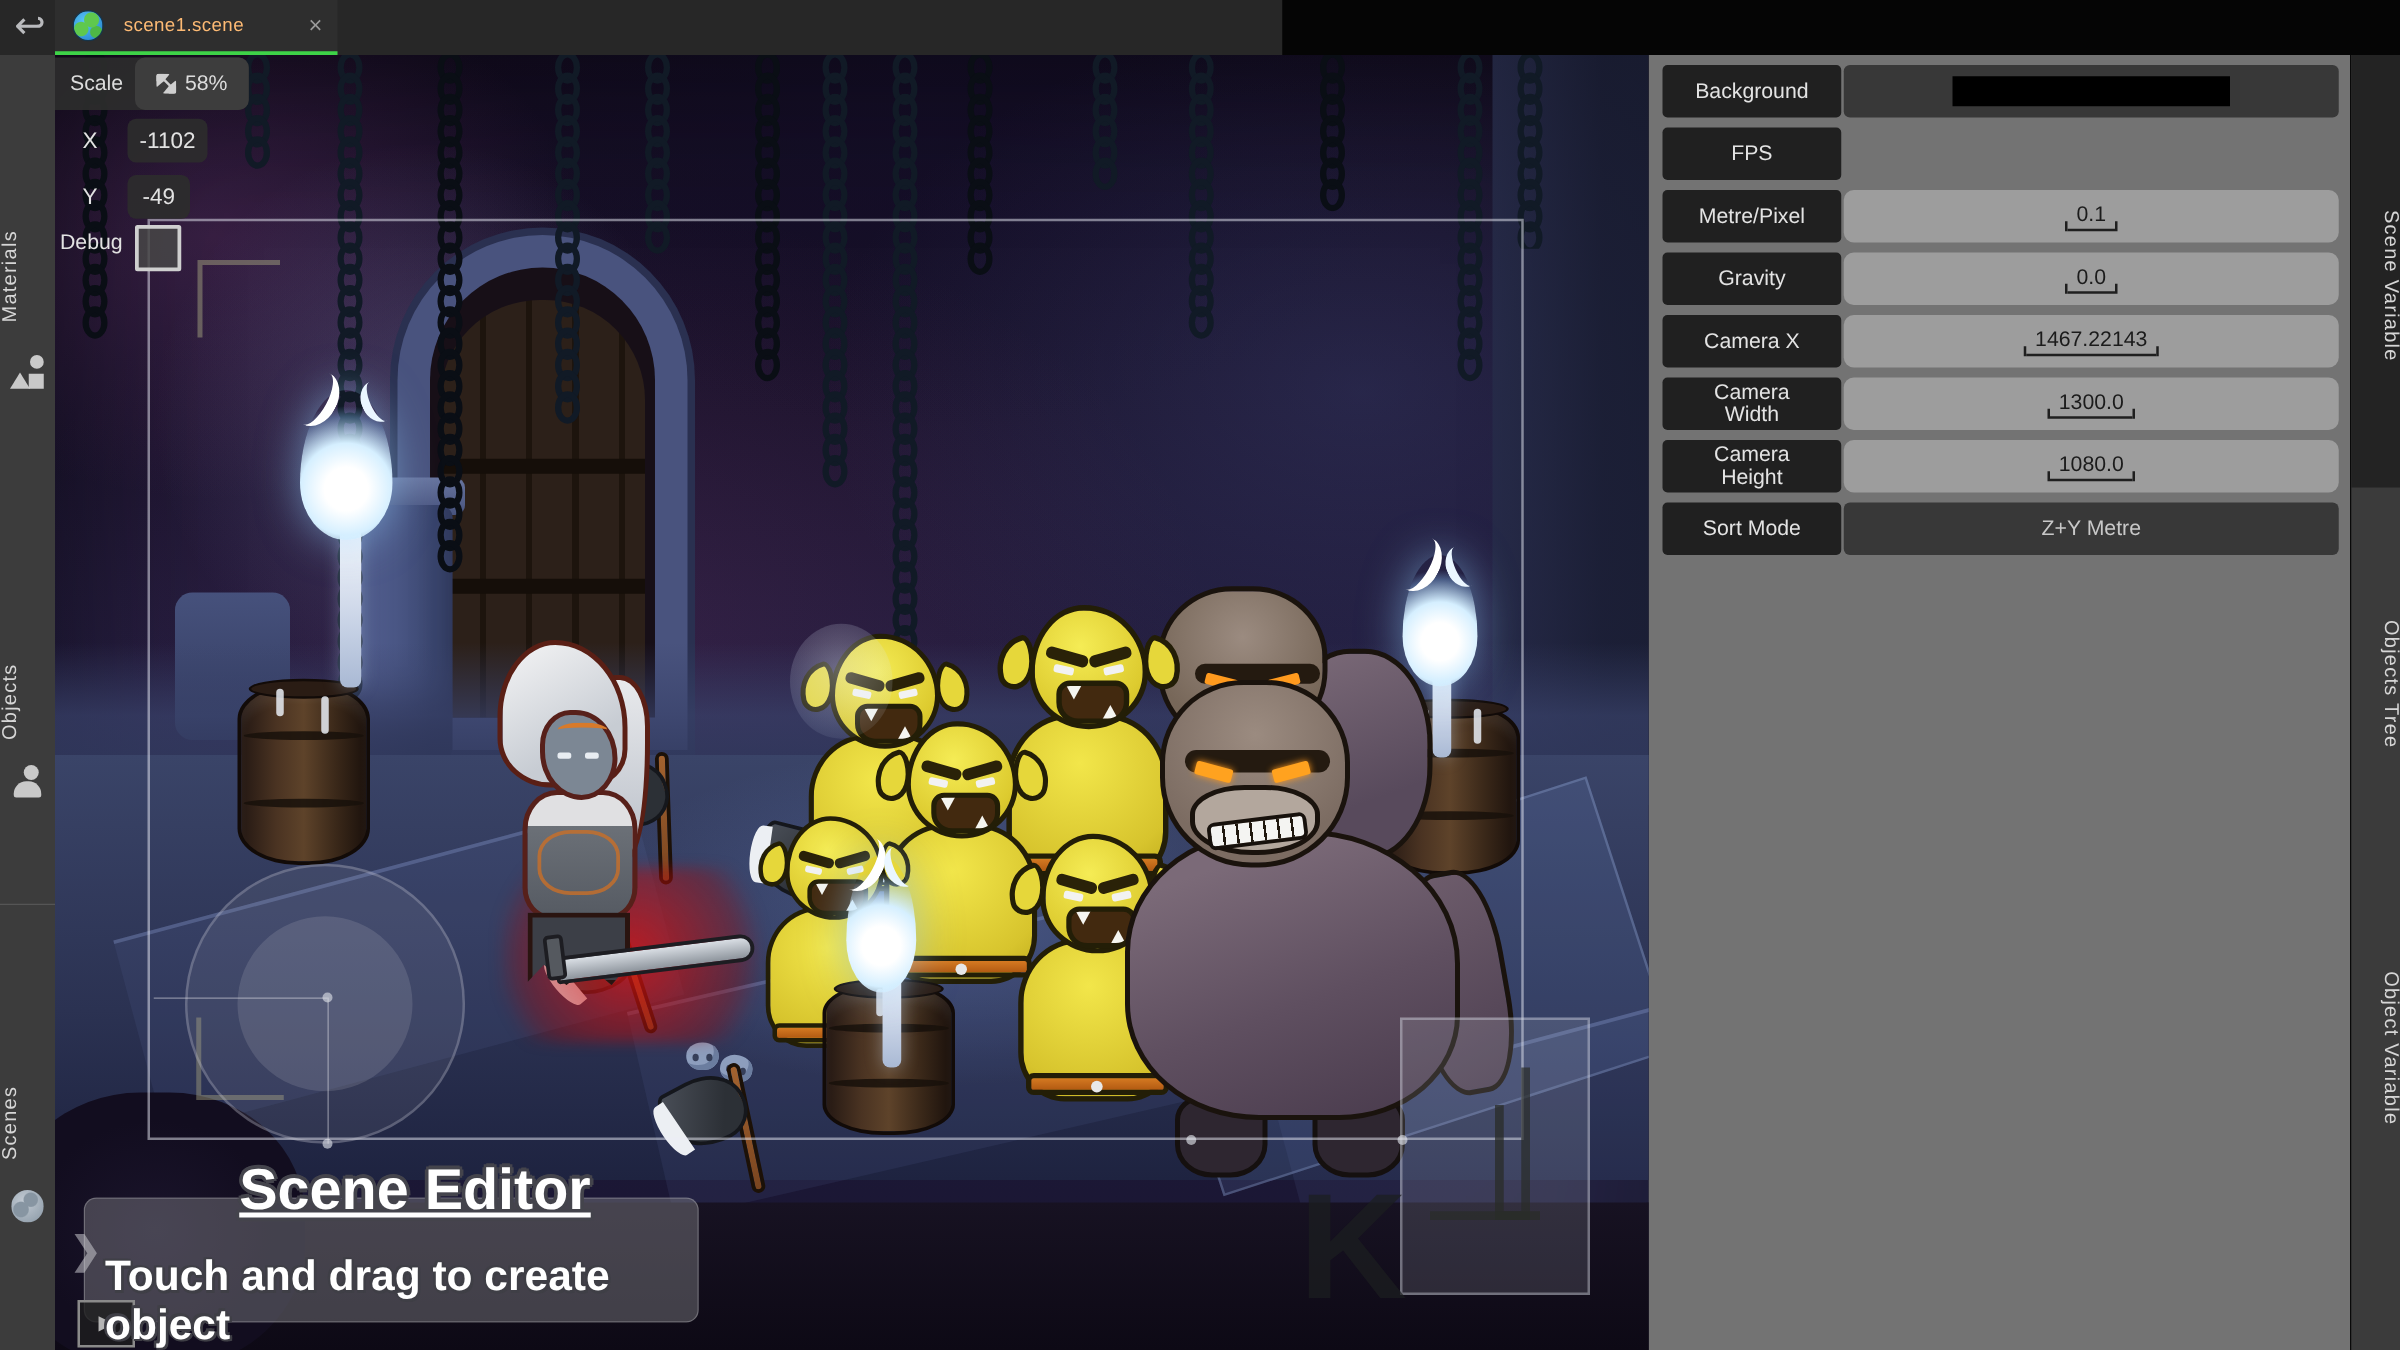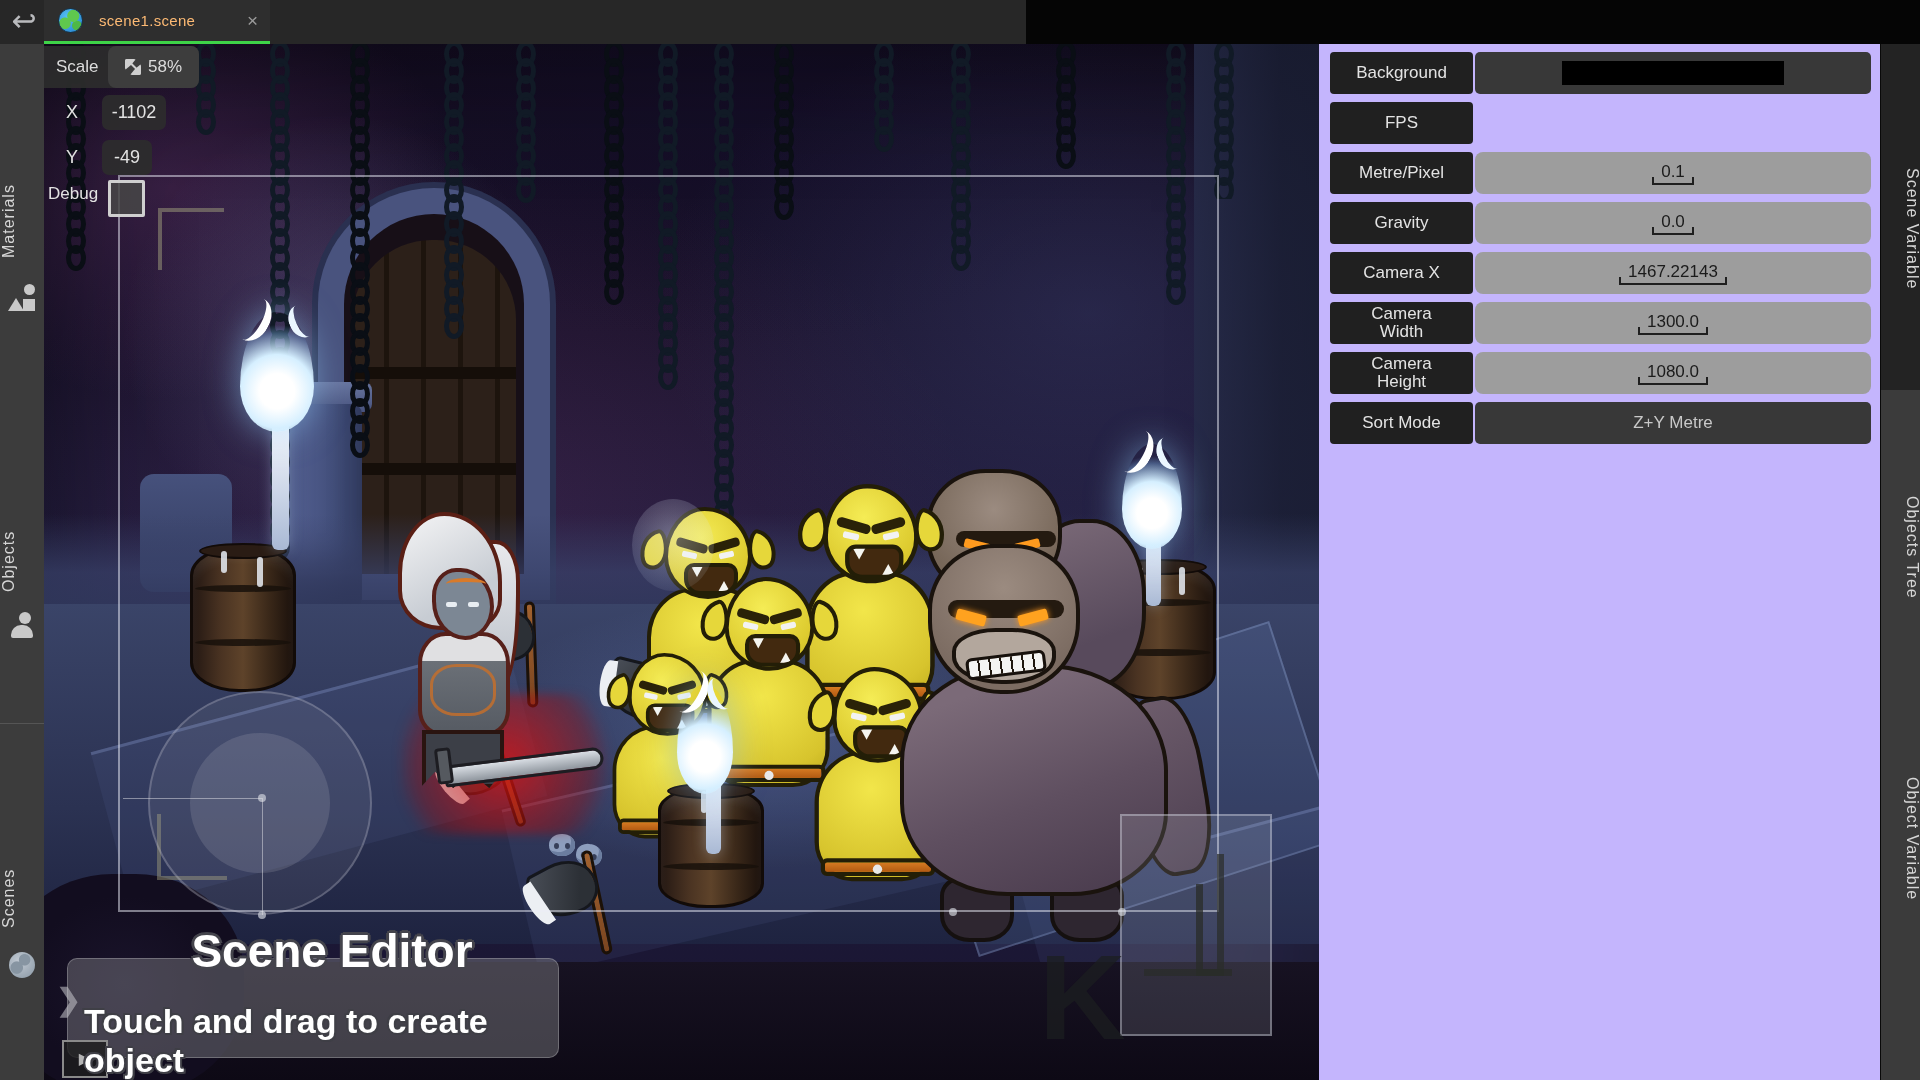--- a/index.html
+++ b/index.html
@@ -264,31 +264,31 @@
   #debug-label { left:4px; top:140px; font-size:17px; }
   #debug-check { position:absolute; left:64px; top:136px; width:37px; height:37px; z-index:80;
       background:rgba(70,70,70,.85); border:3px solid #cfcfcf; border-radius:2px; cursor:pointer; }
 
   
   #hint-box { left:23px; top:914px; width:492px; height:100px; z-index:85;
       background:rgba(128,128,132,.45); border:1px solid rgba(215,215,220,.3); border-radius:10px; }
   #hint-title { left:88px; top:880px; width:400px; z-index:86; text-align:center;
       font-size:46px; font-weight:bold; color:#fff;
       text-shadow:-3px 0 0 #44444c, 3px 0 0 #44444c, 0 -3px 0 #44444c, 0 3px 0 #44444c,
-                  -2px -2px 0 #44444c, 2px 2px 0 #44444c, -2px 2px 0 #44444c, 2px -2px 0 #44444c; }
+                  -2px -2px 0 #44444c, 2px 2px 0 #44444c, -2px 2px 0 #44444c, 2px -2px 0 #44444c;text-decoration:underline; }
   #hint-sub { left:40px; top:958px; width:460px; z-index:86; text-align:left;
       font-size:34px; font-weight:bold; color:#fff;
       text-shadow:-2px 0 0 #3f3f46, 2px 0 0 #3f3f46, 0 -2px 0 #3f3f46, 0 2px 0 #3f3f46,
                   -2px -2px 0 #3f3f46, 2px 2px 0 #3f3f46; }
   #chevron { left:12px; top:938px; z-index:85; color:rgba(200,200,205,.55); font-size:30px; font-weight:bold; }
   #play-box { left:18px; top:996px; width:46px; height:38px; z-index:85; background:rgba(30,30,30,.8);
       border:2px solid #8a8a8a; color:#b5b5b5; font-size:16px; line-height:34px; text-align:center; cursor:pointer; }
 
   
-  #right-panel { position:absolute; left:1319px; top:44px; width:561px; height:1036px; background:#c4b5fd; padding-top:8px; }
+  #right-panel { position:absolute; left:1319px; top:44px; width:561px; height:1036px; background:#737373; padding-top:8px; }
   .prow { display:flex; height:42px; margin:0 0 8px 11px; }
   .prow .plabel { width:143px; height:42px; background:#202020; border-radius:4px; color:#e3e3e3;
       font-size:17px; display:flex; align-items:center; justify-content:center; text-align:center; }
   .prow .plabel b { font-weight:normal; width:100px; line-height:1.08; }
   .prow .pval { width:396px; height:42px; margin-left:2px; border-radius:5px; display:flex;
       align-items:center; justify-content:center; font-size:17px; }
   .pval.dark { background:#383838; color:#c8c8c8; cursor:pointer; }
   .pval.light { background:#9d9d9d; color:#1b1b1b; border-radius:8px; cursor:text; }
   .spin-val { position:relative; border-bottom:2px solid #1f1f1f; padding:1px 7px; }
   .spin-val::before, .spin-val::after { content:''; position:absolute; bottom:-2px; width:2px; height:8px; background:#1f1f1f; }

